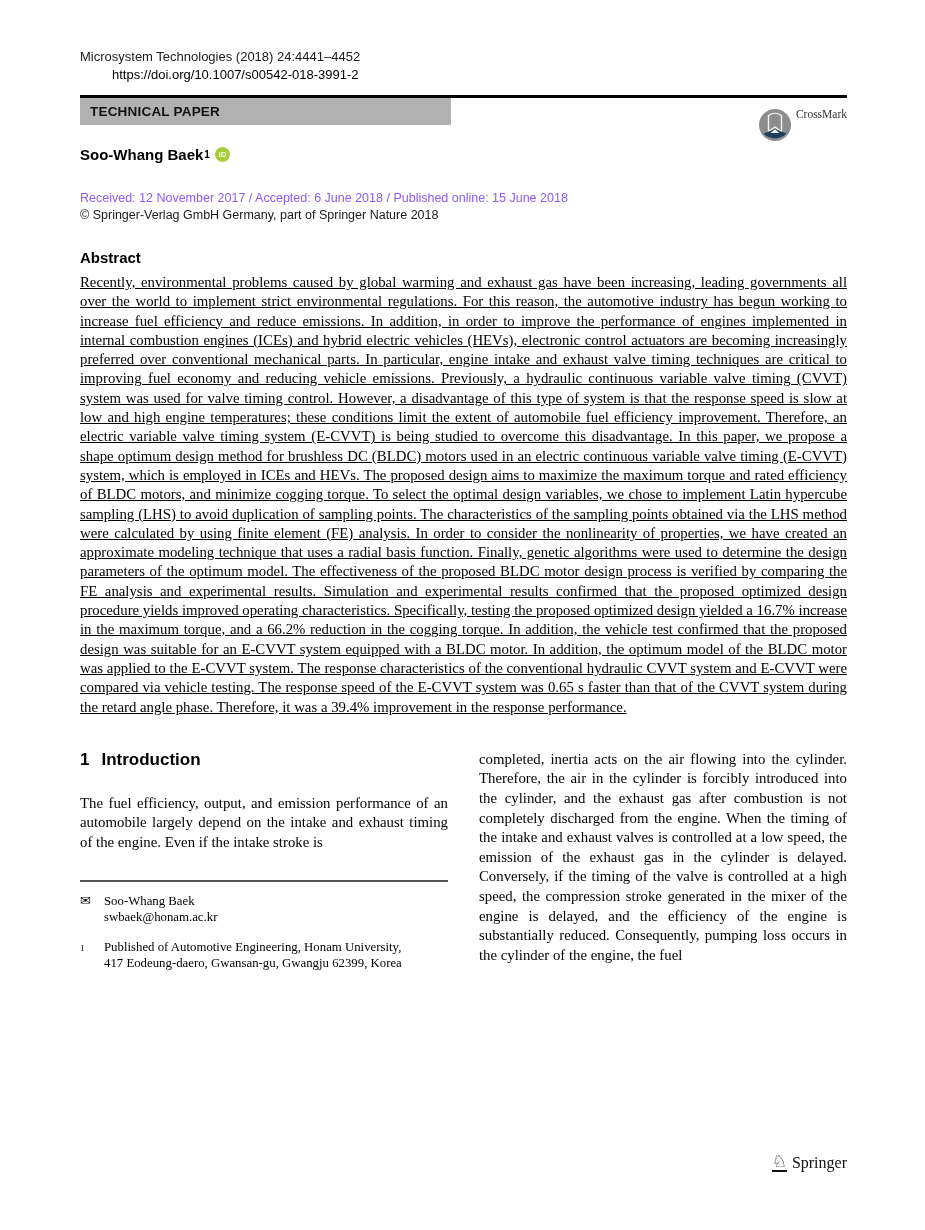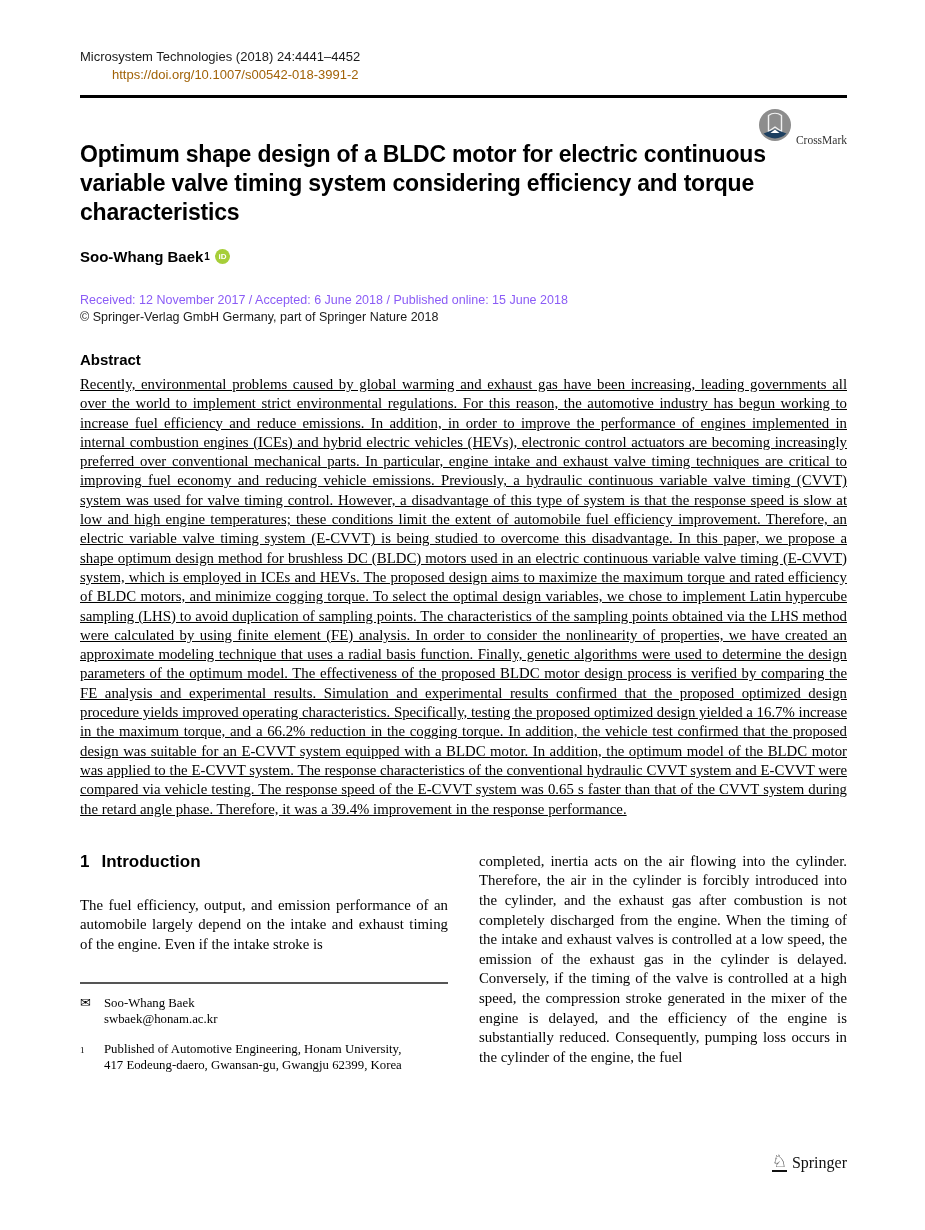--- a/index.html
+++ b/index.html
@@ -8,37 +8,37 @@
     position:relative;
     width:925px; height:1230px;
     background:#ffffff;
     font-family:"Liberation Serif", serif;
     color:#000;
     overflow:hidden;
   }
   .content { position:absolute; left:80px; width:767px; top:0; }
 
   .journal-head { margin-top:48px; font-family:"Liberation Sans", sans-serif; font-size:13px; line-height:18px; color:#1a1a1a; }
-  .doi-line { font-family:"Liberation Sans", sans-serif; font-size:13px; line-height:18px; color:#a16207;padding-left:32px; }
+  .doi-line { font-family:"Liberation Sans", sans-serif; font-size:13px; line-height:18px; color:#000000;padding-left:32px; }
 
   .top-rule { margin-top:11px; border-top:3px solid #000; width:100%; }
 
   .banner {
     width:371px; height:27px;
     background:#b1b1b1;
     display:flex; align-items:center;
     padding-left:10px;
     font-family:"Liberation Sans", sans-serif;
     font-weight:bold; font-size:13.5px; letter-spacing:0.2px;
     color:#111;
   }
 
   .crossmark {
     position:absolute; right:0px; top:108px;
-    display:flex; align-items:flex-end; gap:4px;
+    display:flex; align-items:flex-start; gap:4px;
     cursor:pointer;
   }
   .crossmark-label { font-family:"Liberation Serif", serif; font-size:11.5px; color:#333; }
 
   .title {
     margin-top:42px;
     width:730px;
     font-family:"Liberation Sans", sans-serif;
     font-weight:bold;
     font-size:23px; line-height:29px;
@@ -101,34 +101,34 @@
 <body>
 
 <div class="page">
   <div class="content">
 
     <div class="journal-head">Microsystem Technologies (2018) 24:4441–4452</div>
     <div class="doi-line">https://doi.org/10.1007/s00542-018-3991-2</div>
 
     <div class="top-rule"></div>
 
+    <div class="banner">TECHNICAL PAPER</div>
 
     <div class="crossmark">
       <span>
         <svg width="34" height="34" viewBox="0 0 34 34">
           <circle cx="17" cy="17" r="16" fill="#8d8d8d"></circle>
           <path d="M10.5 7.5 v16 l6.5 -4.5 6.5 4.5 V7.5 a11 11 0 0 0 -13 0 z" fill="none" stroke="#f2f2f2" stroke-width="1.4"></path>
           <path d="M5.5 25.5 a16 16 0 0 0 23 0 l -11.5 -4.2 z" fill="#1c3f60"></path>
           <path d="M17 21.5 l4.6 3.6 h-9.2 z" fill="#ffffff"></path>
         </svg>
       </span>
       <span class="crossmark-label">CrossMark</span>
     </div>
 
-    <h1 class="title">Optimum shape design of a BLDC motor for electric continuous variable valve timing system considering efficiency and torque characteristics</h1>
 
     <div class="author-line">
       <span>Soo-Whang Baek</span>
         <sup>1</sup>
       <span class="orcid">iD</span>
     </div>
 
     <div class="received">Received: 12 November 2017 / Accepted: 6 June 2018 / Published online: 15 June 2018</div>
     <div class="copyright">© Springer-Verlag GmbH Germany, part of Springer Nature 2018</div>
 

